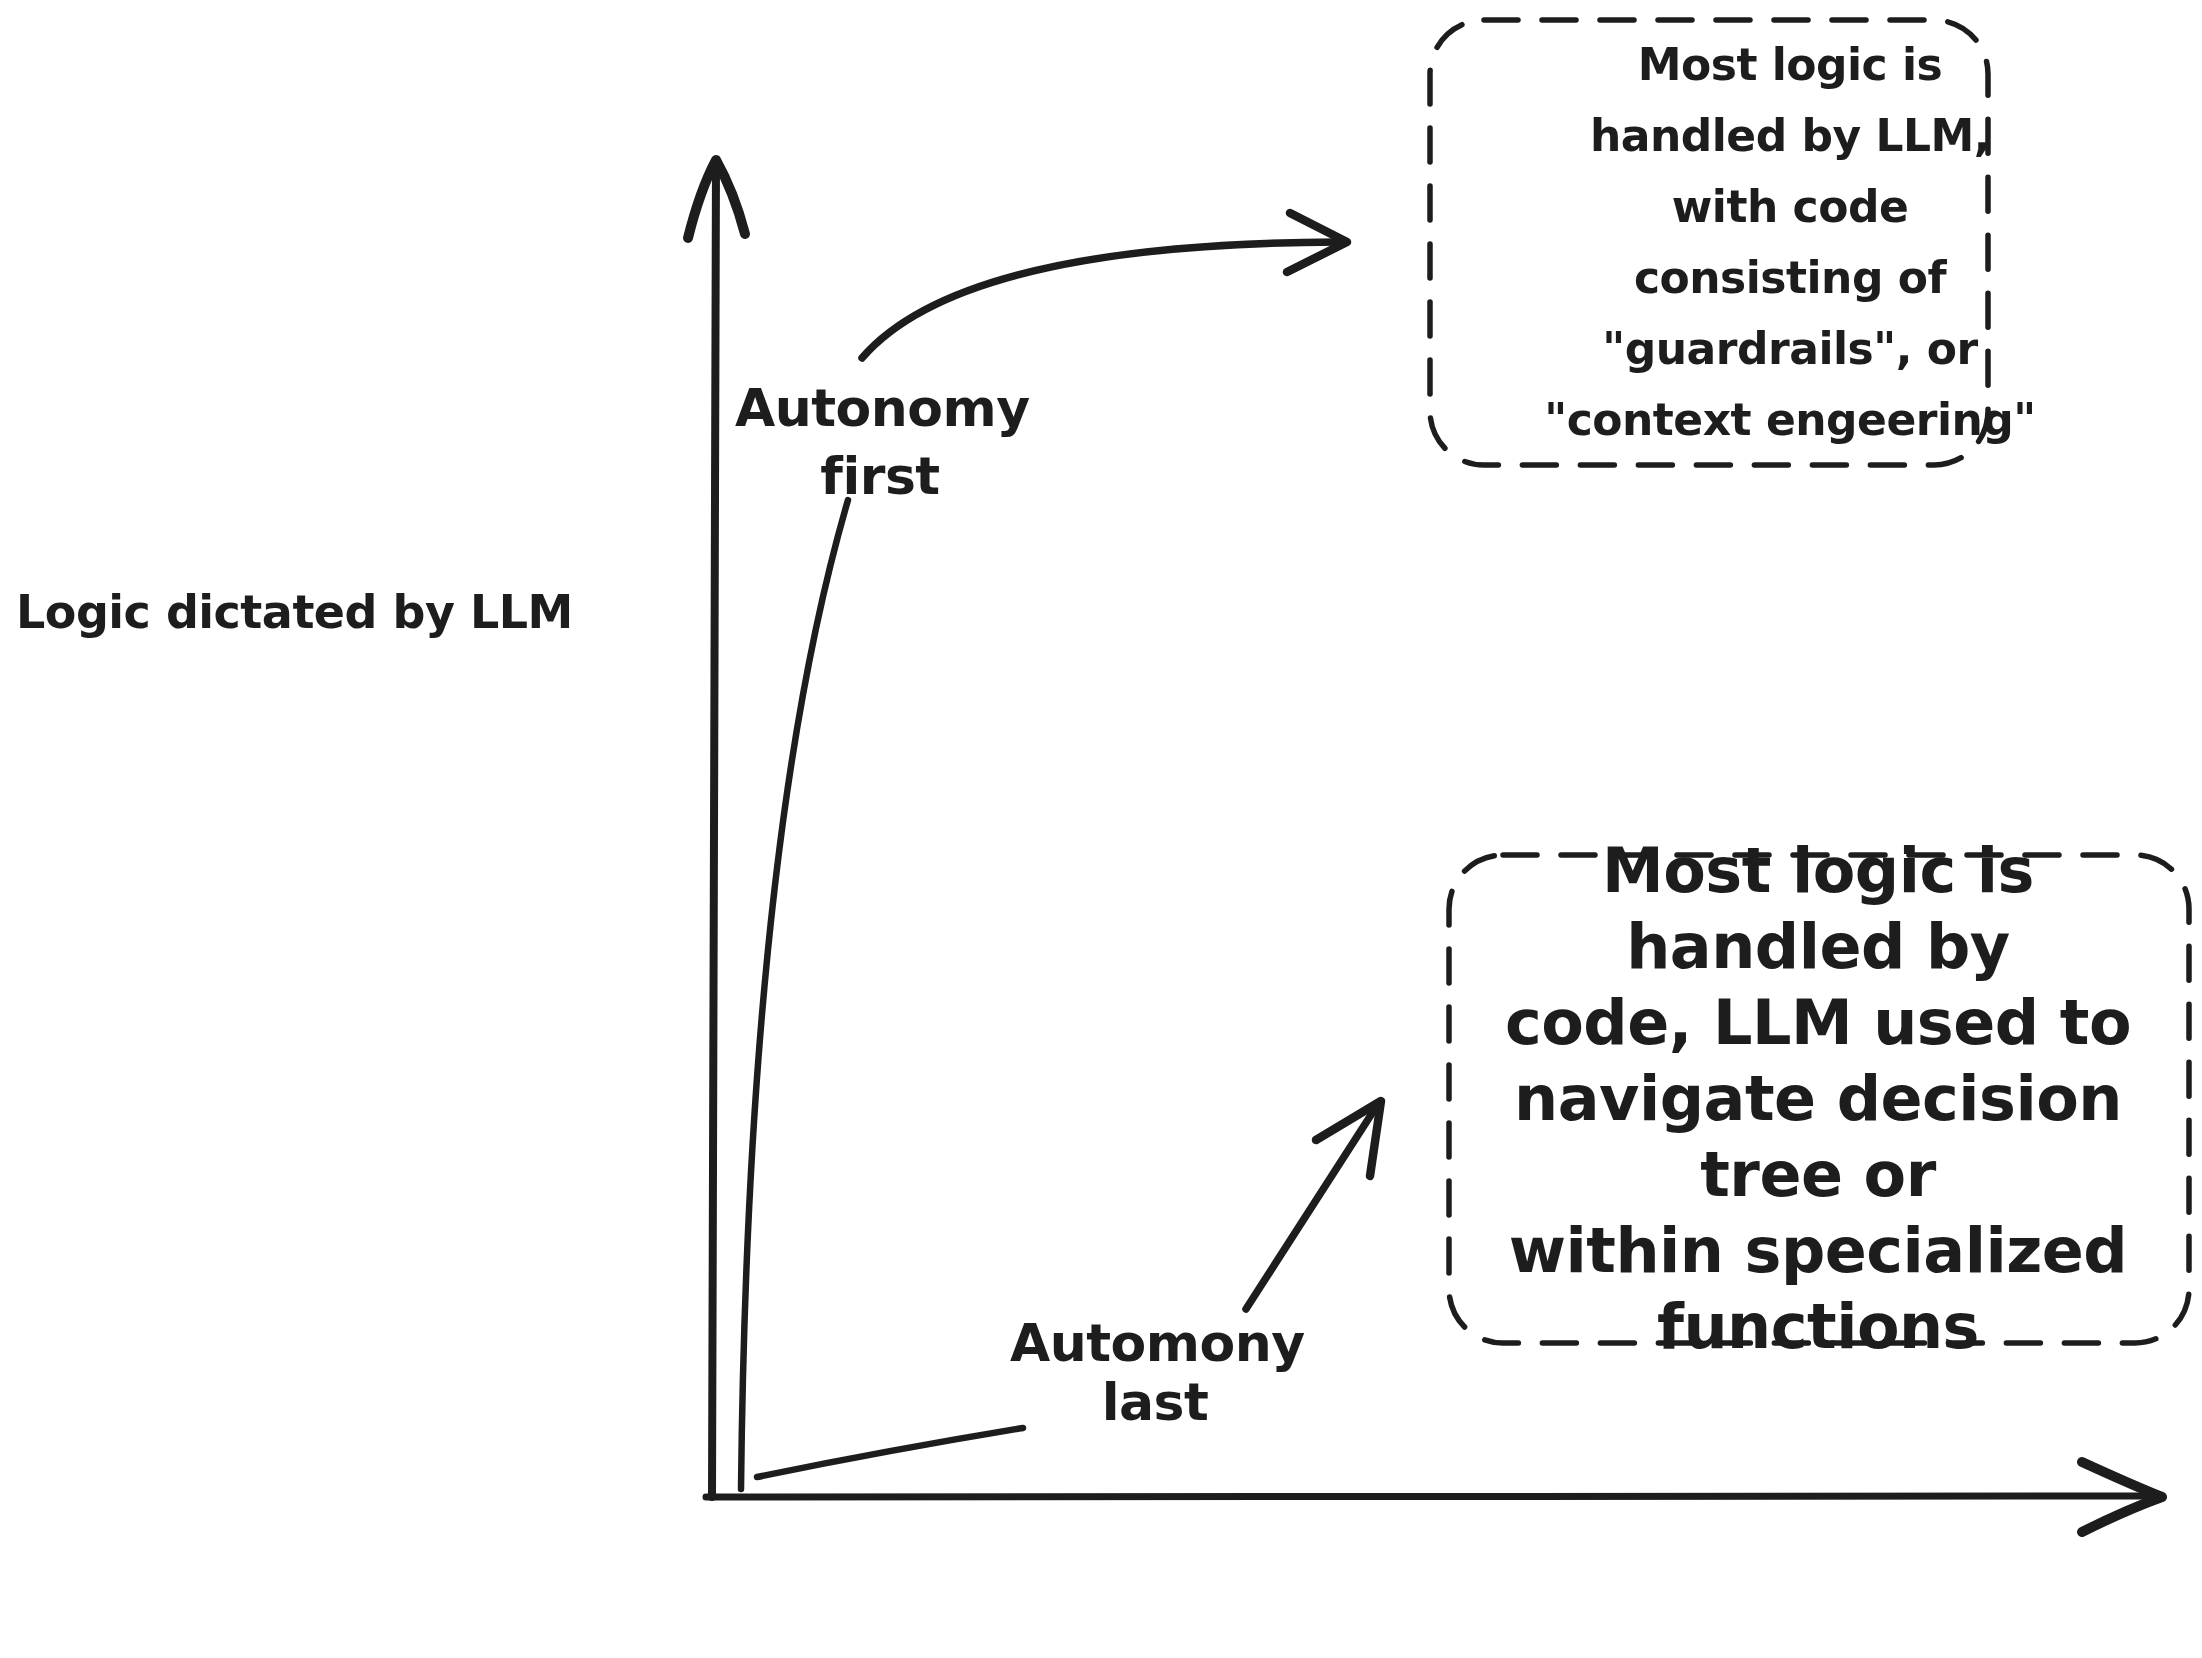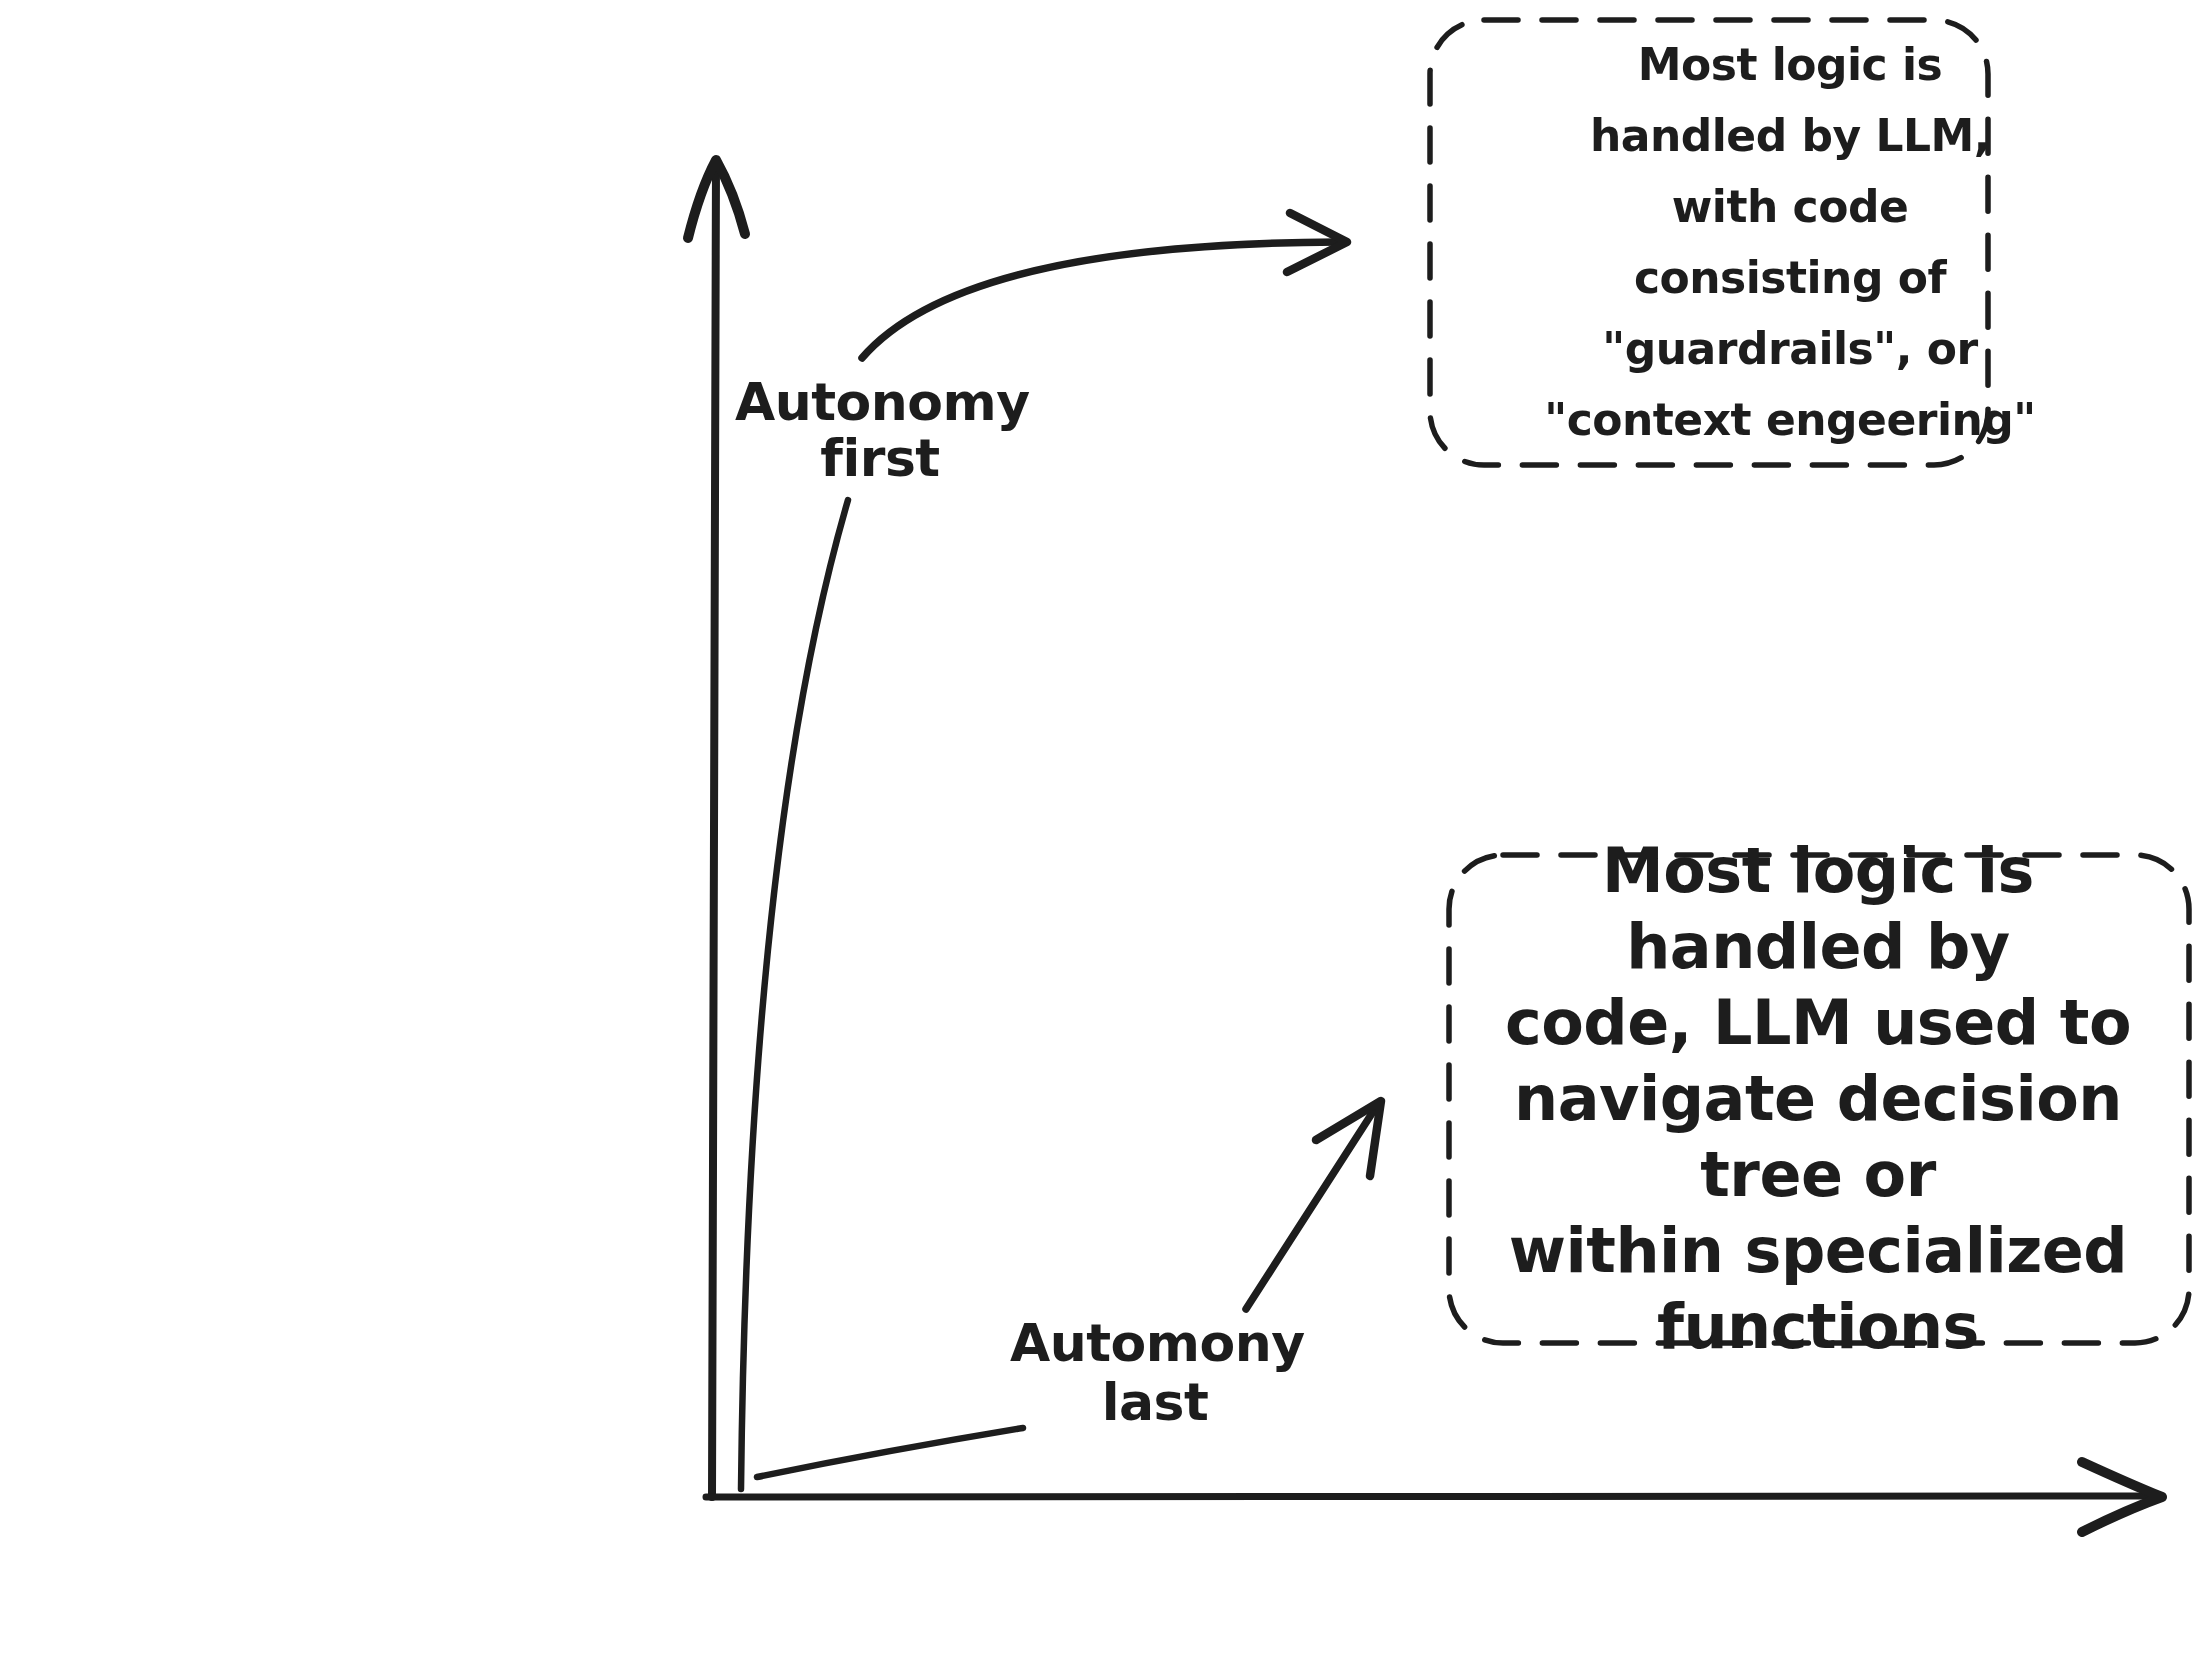--- a/index.html
+++ b/index.html
@@ -35,21 +35,21 @@
     width: 820px;
     text-align: center;
     font-size: 48px;
     font-weight: 600;
     white-space: nowrap;
   }
   .curve-label {
     text-align: center;
     font-size: 52px;
     font-weight: 600;
-    line-height: 56px;
+    line-height: 68px;
   }
   .curve-label.first { left: 735px; top: 374px; width: 290px; }
   .curve-label.last  { left: 1010px; top: 1314px; width: 290px; line-height: 59px; }
   .callout-text {
     position: absolute;
     display: flex;
     align-items: center;
     justify-content: center;
     text-align: center;
     white-space: pre-line;
@@ -90,20 +90,21 @@
     <path d="M862 358 C925 285 1075 243 1338 242" stroke-width="7.5"></path>
     <path d="M1290 213 L1347 242 L1287 272" stroke-width="8.5"></path>
 
     <path d="M1246 1309 L1378 1104" stroke-width="7.5"></path>
     <path d="M1316 1140 L1381 1101 L1370 1176" stroke-width="8.5"></path>
 
     <rect x="1430" y="20" width="558" height="445" rx="54" stroke-width="5.5" stroke-dasharray="34 24"></rect>
     <rect x="1449" y="855" width="740" height="488" rx="54" stroke-width="5.5" stroke-dasharray="34 24"></rect>
   </svg>
 
+  <div class="txt axis-label-y">Logic dictated by LLM</div>
 
   <div class="txt curve-label first">Autonomy
 first</div>
   <div class="txt curve-label last">Automony
 last</div>
 
   <div class="callout-text top">Most logic is
 handled by LLM,
 with code
 consisting of

